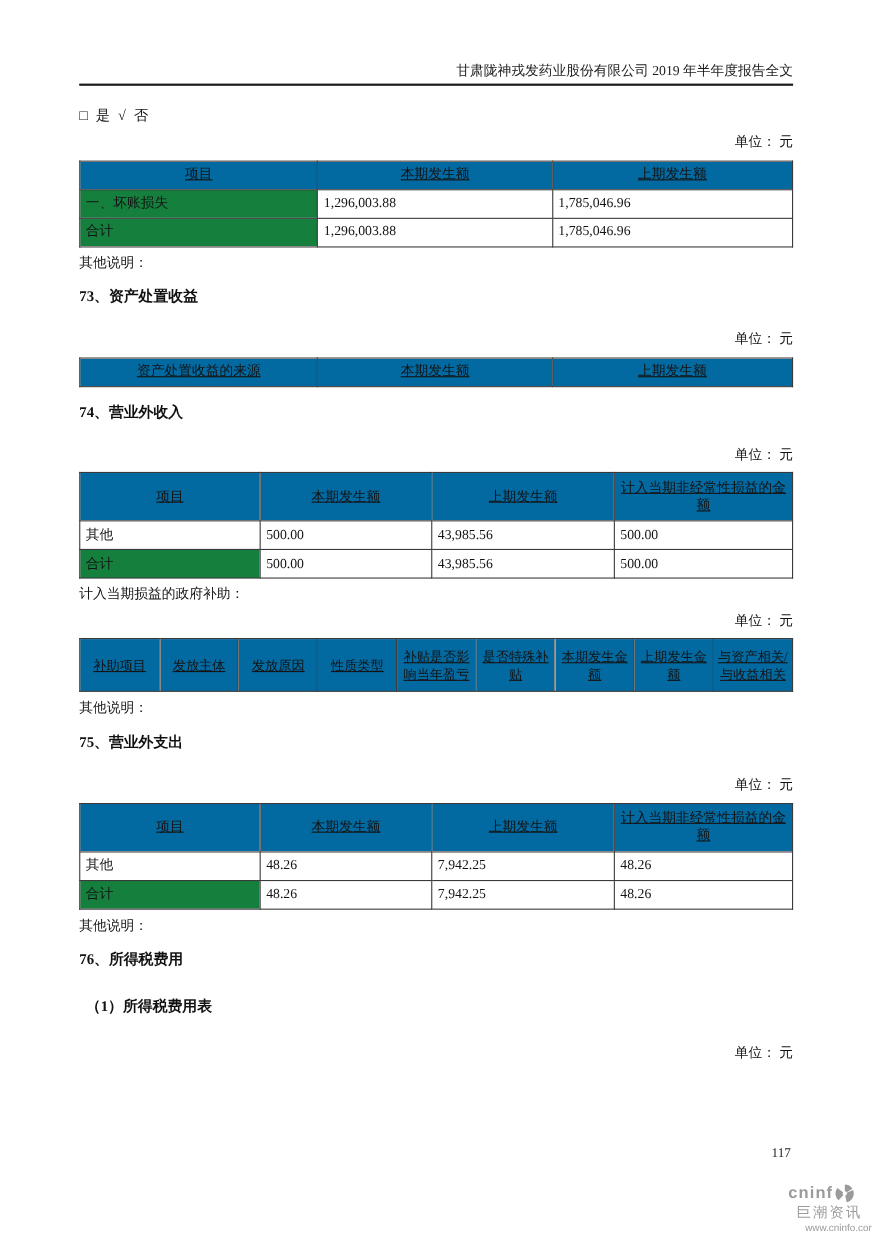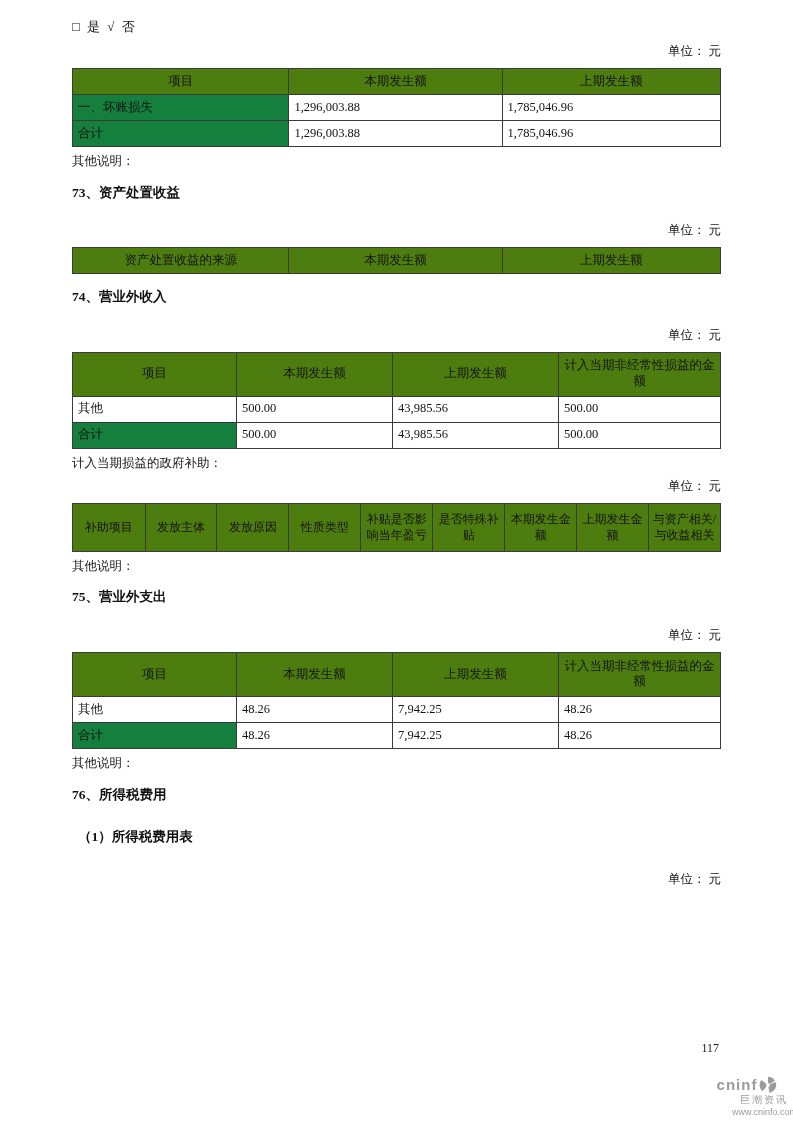--- a/index.html
+++ b/index.html
@@ -21,48 +21,51 @@
   .unit.first { margin-top:9px; }
   .unit.tight { margin-top:8px; }
   .unit.last { margin-top:26px; }
 
   table { width:100%; border-collapse:collapse; table-layout:fixed; }
   th, td {
     border:1px solid #3a3a3a; padding:2px 5px;
     font-weight:normal; font-size:12.5px; color:#141414;
     overflow:hidden; vertical-align:middle;
   }
-  th { background:#4d7c0f; text-align:center; height:26px; }
+  th { background:#0369a1; text-align:center; height:26px;text-decoration:underline; }
   td { height:26px; background:#ffffff; }
   td.label { text-align:left; }
   td.num { text-align:left; }
   td.shaded { background:#15803d; }
   .t4 th.tall { height:44px; }
   .subsidy th { height:48px; font-size:12px; padding:2px 3px; line-height:1.35; }
 
   .note { margin-top:7px; font-size:12.5px; }
   h2.sec { margin-top:15px; font-size:13.5px; font-weight:bold; color:#111; }
   h3.sub { margin-top:26px; font-size:13.5px; font-weight:bold; color:#111; padding-left:6px; }
 
   .page-number { position:absolute; top:1041px; right:74px; font-size:12px; color:#222; }
 
   .cninf { position:absolute; top:1076px; right:5px; width:92px; color:#9b9b9b; }
   .cninf .brand-row { display:flex; align-items:center; justify-content:center; gap:2px; padding-left:10px; }
   .cninf .brand {
     font-family:"Liberation Sans","DejaVu Sans",sans-serif;
     font-weight:bold; font-size:15px; letter-spacing:1px; color:#9b9b9b;
   }
-  .cninf .cn { font-size:10px; letter-spacing:2px; padding-left:28px; margin-top:-1px;text-align:right; }
+  .cninf .cn { font-size:13px; letter-spacing:2px; padding-left:28px; margin-top:-1px; }
   .cninf .url { font-family:"Liberation Sans","DejaVu Sans",sans-serif; font-size:9px; margin-top:1px; white-space:nowrap;margin-left:36px; }
 </style>
 </head>
 <body>
 
 <div class="content">
 
+  <div class="doc-header">
+    <span>甘肃陇神戎发药业股份有限公司 2019 年半年度报告全文</span>
+  </div>
 
   <div class="checkline">□ 是 √ 否</div>
 
   <div class="unit first">单位： 元</div>
 
   <table class="t1">
     <colgroup>
         <col style="width:33.4%">
         <col style="width:32.9%">
         <col style="width:33.7%">

